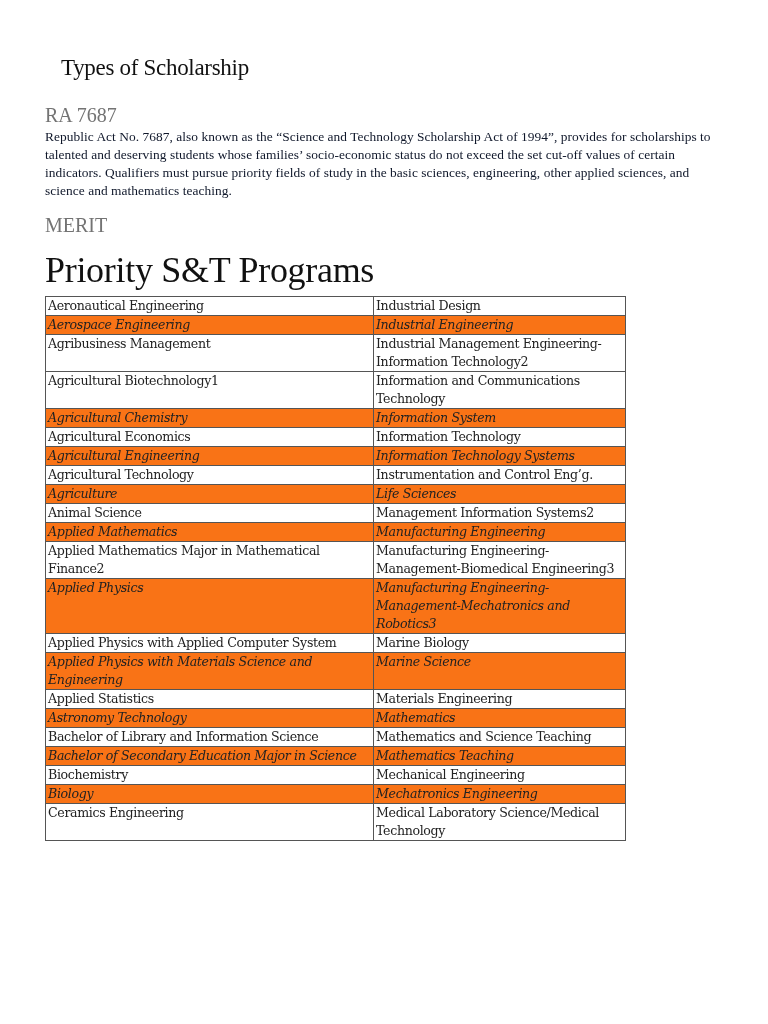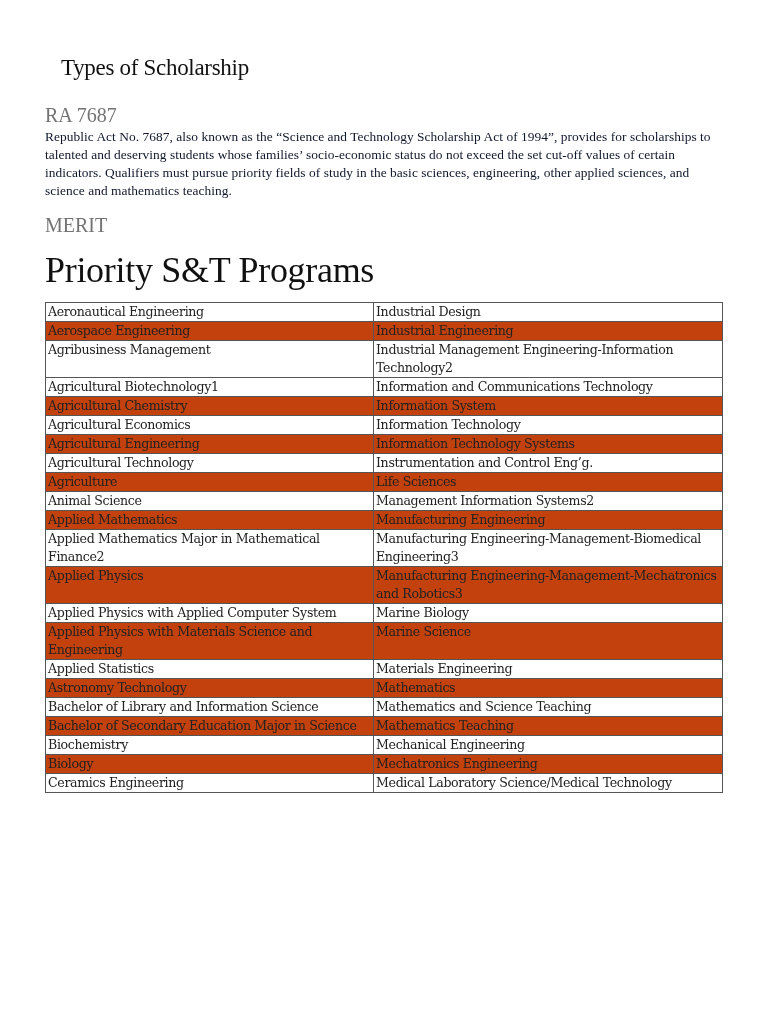--- a/index.html
+++ b/index.html
@@ -52,38 +52,38 @@
       font-family: "Liberation Serif", "DejaVu Serif", serif;
       font-weight: normal;
       font-size: 36px;
       line-height: 36px;
       margin: 0 0 0 0;
       color: #111;
       letter-spacing: -0.3px;
     }
     table.programs {
       border-collapse: collapse;
-      width: 678px;
+      width: 581px;
       table-layout: fixed;
       border: 1.5px solid #444;
-      margin-top: 14px;
+      margin-top: 8px;
     }
     table.programs td {
       border: 1px solid #555;
       padding: 0 2px;
       vertical-align: top;
       font-family: "DejaVu Serif", "Liberation Serif", serif;
       font-size: 12.6px;
       line-height: 18px;
       color: #222;
       letter-spacing: -0.35px;
       overflow: hidden;
     }
     table.programs td.col-left { width: 323px; }
-    table.programs tr.alt td { background: #c2410c; }
+    table.programs tr.alt td { background: #f97316; font-style: italic; }
   </style>
 </head>
 <body>
 
 <div class="page">
   <h1 class="title">Types of Scholarship</h1>
 
   <div class="section">
     <h2 class="sub">RA 7687</h2>
     <p class="body">Republic Act No. 7687, also known as the “Science and Technology Scholarship Act of 1994”, provides for scholarships to talented and deserving students whose families’ socio-economic status do not exceed the set cut-off values of certain indicators. Qualifiers must pursue priority fields of study in the basic sciences, engineering, other applied sciences, and science and mathematics teaching.</p>

